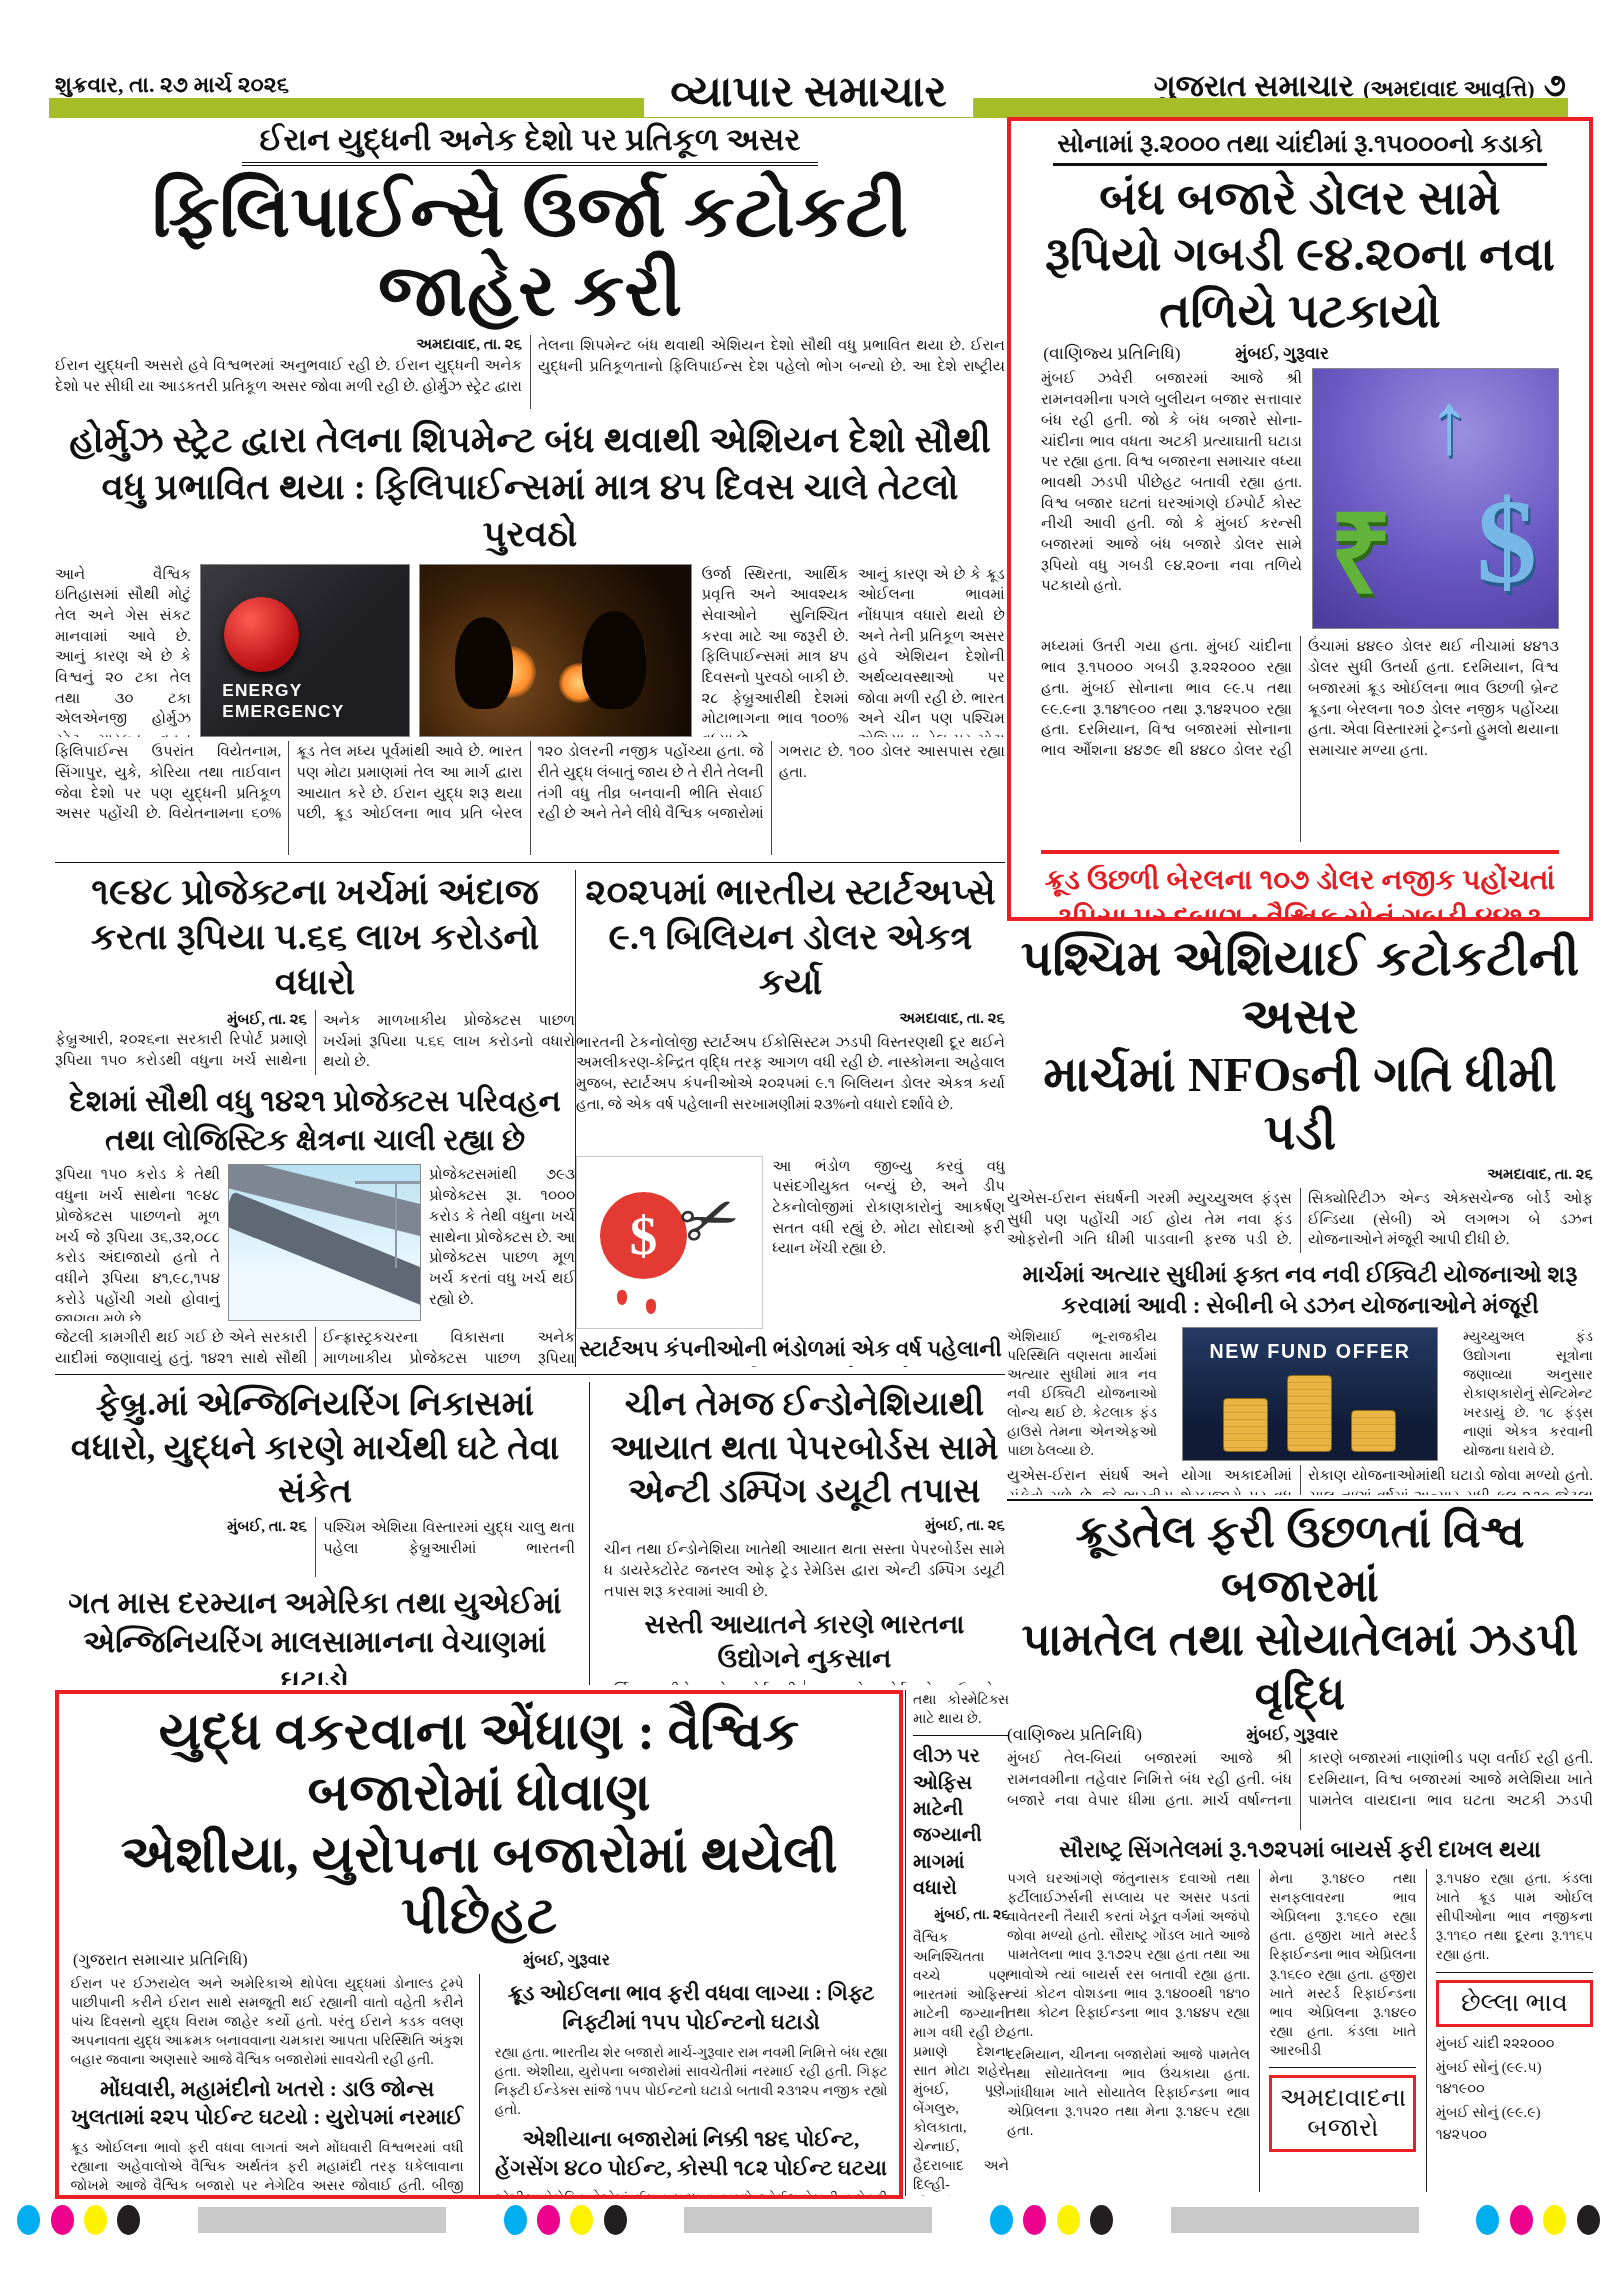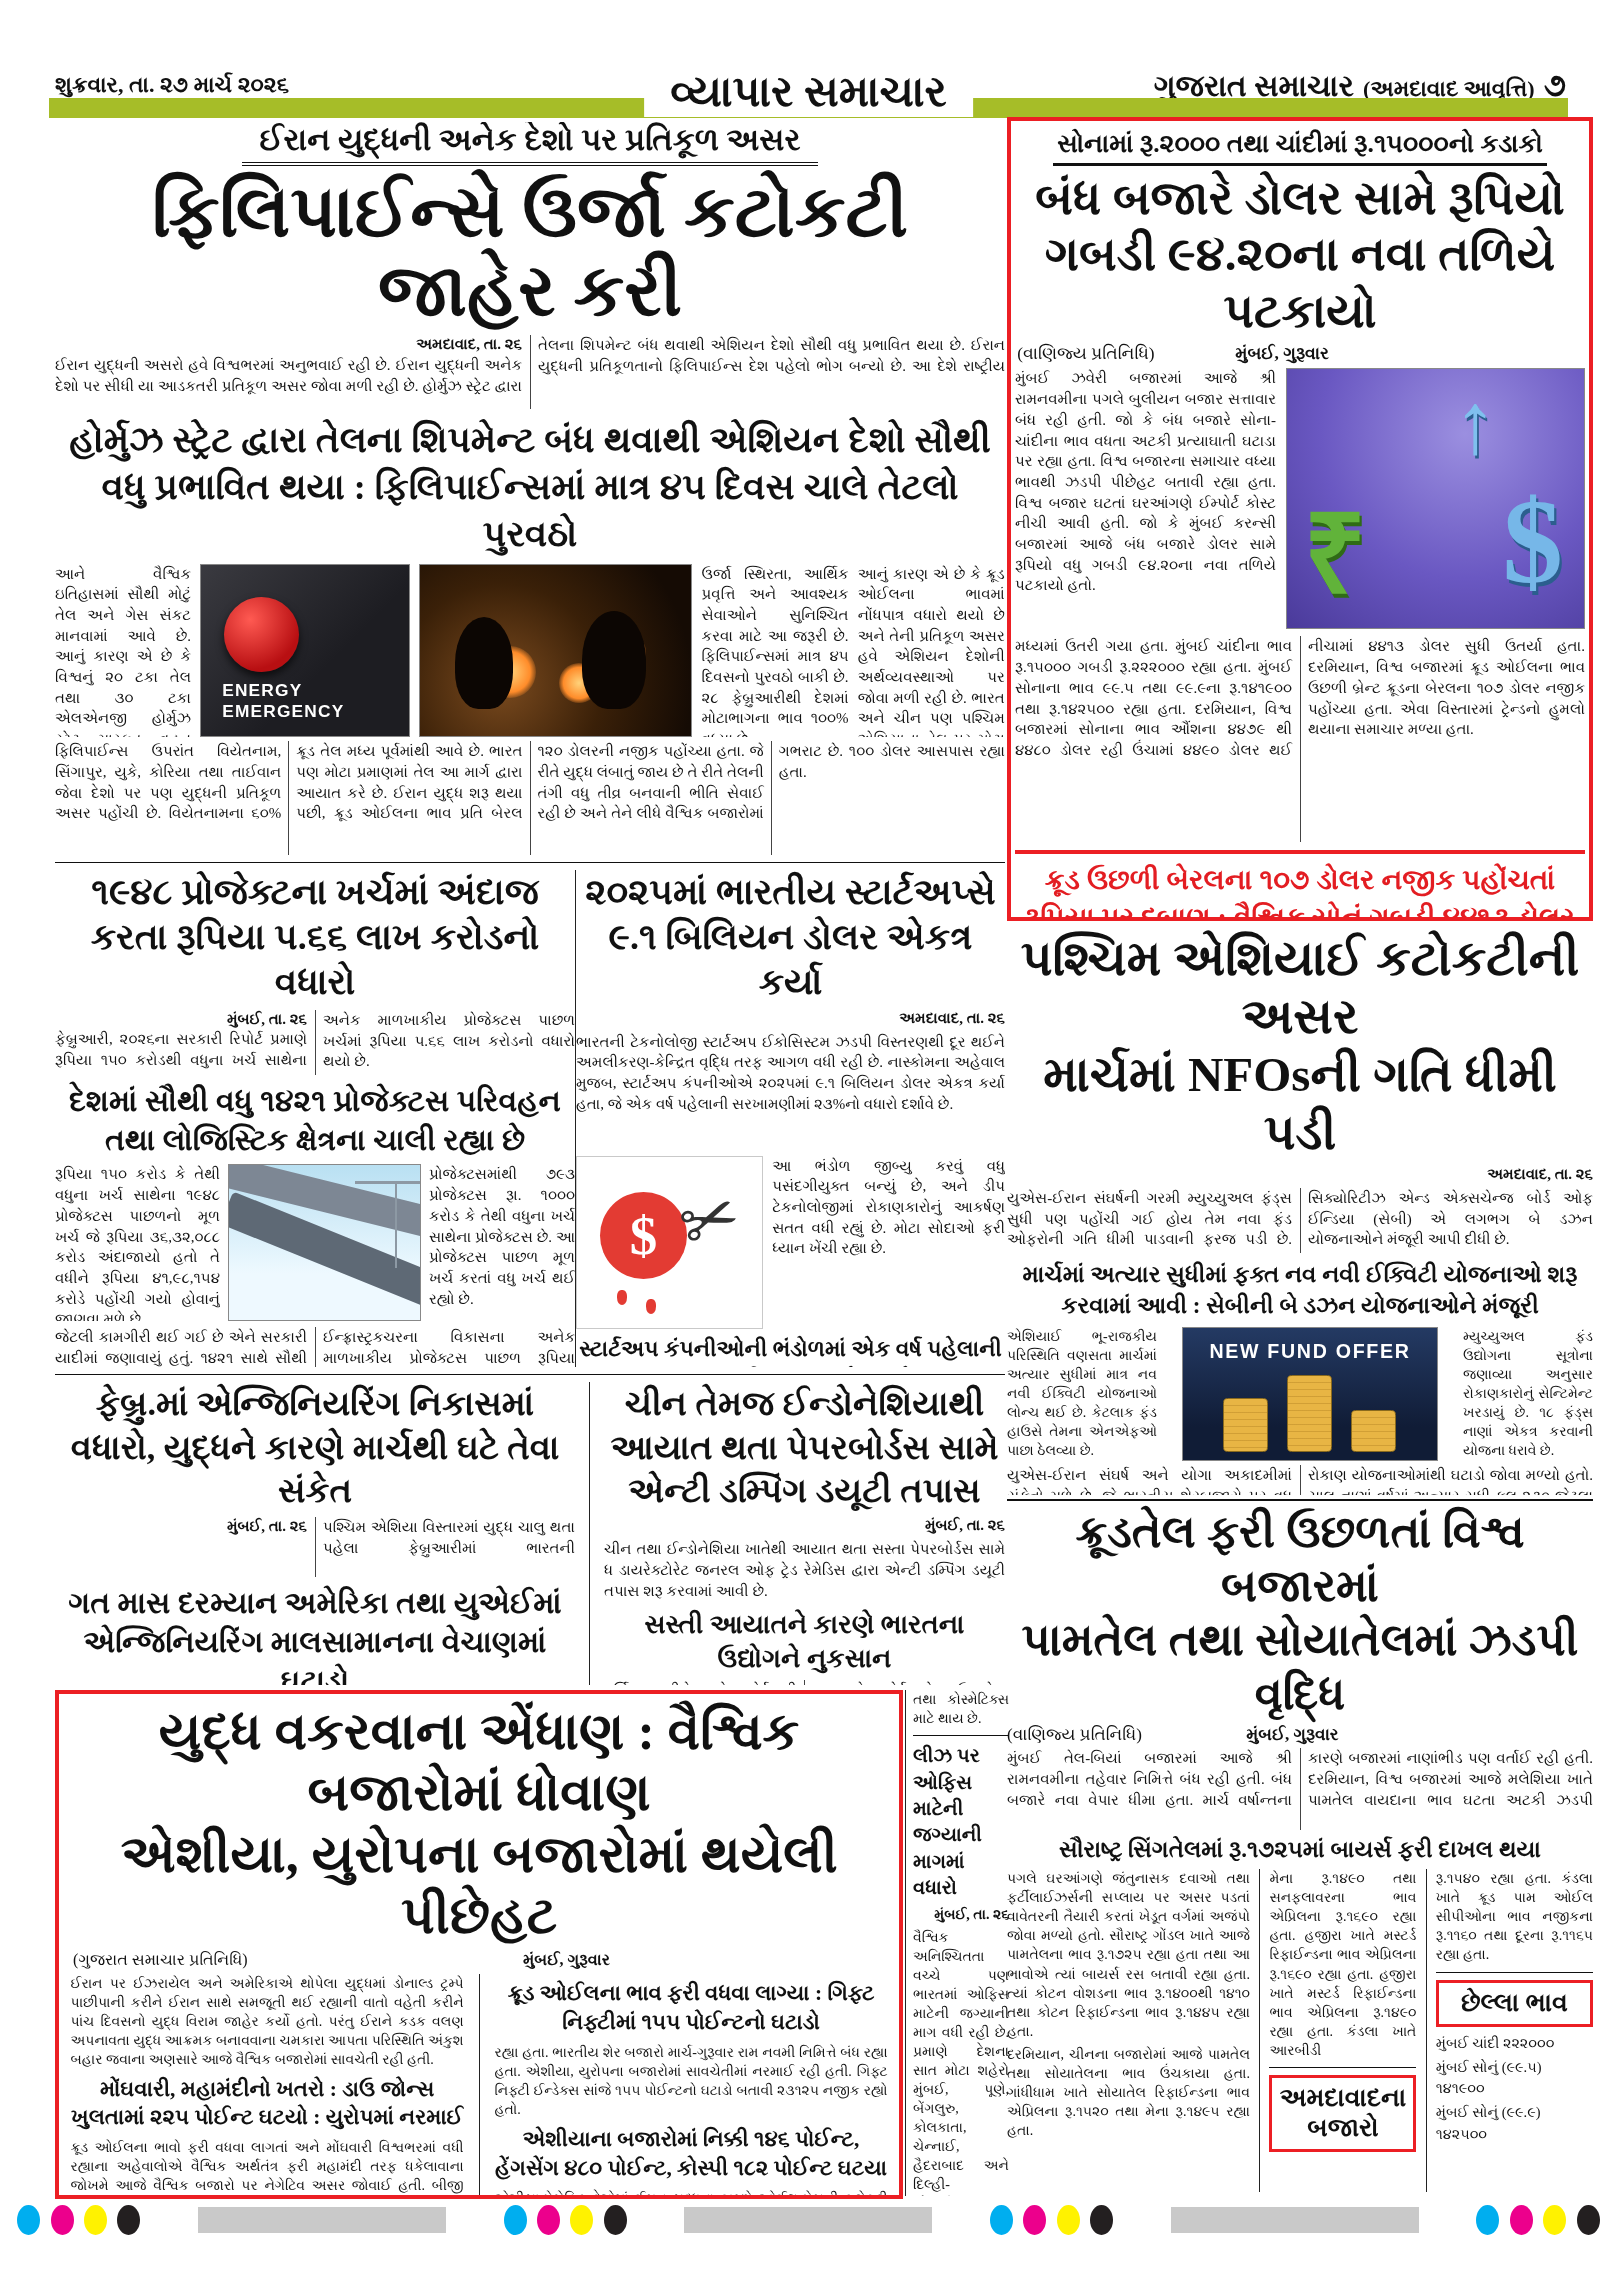--- a/index.html
+++ b/index.html
@@ -68,34 +68,34 @@
   .wh{font-size:52px;font-weight:bold;text-align:center;line-height:1.18}
   .byrow{display:flex;justify-content:space-between;font-size:16px;margin:4.6px 2.3px}
   .wcols{display:flex;gap:15px;height:277px;overflow:hidden;margin-top:1.2px}
   .wsub{font-size:21.4px;font-weight:bold;text-align:center;line-height:1.35;margin:5.8px 0}
   
   .leasecol{position:absolute;left:905px;top:1690px;width:96px;height:506px;overflow:hidden;
             border-left:1.2px solid #222;padding-left:7px}
   .lease-title{font-size:19.6px;font-weight:bold;line-height:1.35;margin:4.6px 0}
   
   .right-col{position:absolute;left:1007px;top:117px;width:586px;height:2086px;overflow:hidden}
-  .redbox{box-sizing:border-box;border:4.6px solid #ec1f24;padding:8px 4px;height:804px;overflow:hidden}
+  .redbox{box-sizing:border-box;border:4.6px solid #ec1f24;padding:8px 30px;height:804px;overflow:hidden}
   .rb-kicker-wrap{text-align:center}
   .rb-kicker{display:inline-block;font-size:25.4px;font-weight:bold;border-bottom:3.5px solid #111;padding:0 4.6px 3.5px}
   .rb-headline{font-size:47px;font-weight:bold;text-align:center;line-height:1.2;margin:4.6px 0}
   .rb-row{display:flex;gap:10.4px;height:261px;margin-top:3.5px}
   .rb-footer{border-top:4px solid #ec1f24;margin-top:8px;padding-top:7px;color:#e31d22;
              font-size:28px;font-weight:bold;text-align:center;line-height:1.35}
   .nfo-art{margin-top:9.2px;height:565px;overflow:hidden}
   .nfo-h{font-size:49px;font-weight:bold;text-align:center;line-height:1.18}
   .nfo-row{display:flex;gap:25px;height:134px;margin:4.6px 0}
   .oils-art{margin-top:3.5px;border-top:2.3px solid #111;padding-top:4.6px;height:687px;overflow:hidden}
   .oils-h{font-size:45px;font-weight:bold;text-align:center;line-height:1.2}
   .price-region{display:flex;gap:9.2px;height:508px;margin-top:3.5px}
-  .redhdr{box-sizing:border-box;border:3.5px solid #ec1f24;font-size:25.4px;font-weight:bold;
+  .redhdr{box-sizing:border-box;border:3.5px solid #ec1f24;font-size:25.4px;font-weight:normal;
           text-align:center;padding:5.8px 2.3px;margin:5.8px 0}
   .plist{font-size:14.4px;line-height:1.5}
   .plist div{margin-bottom:2.3px}
   
   .regstrip{position:absolute;left:17.3px;right:17.3px;top:2205px;height:30px;display:flex;
             align-items:center;justify-content:space-between}
   .dots{display:flex;gap:10.4px}
   .dot{width:23px;height:30px;border-radius:50%}
   .gbar{width:248px;height:25.4px;background:#c9c9c9}
 </style>

